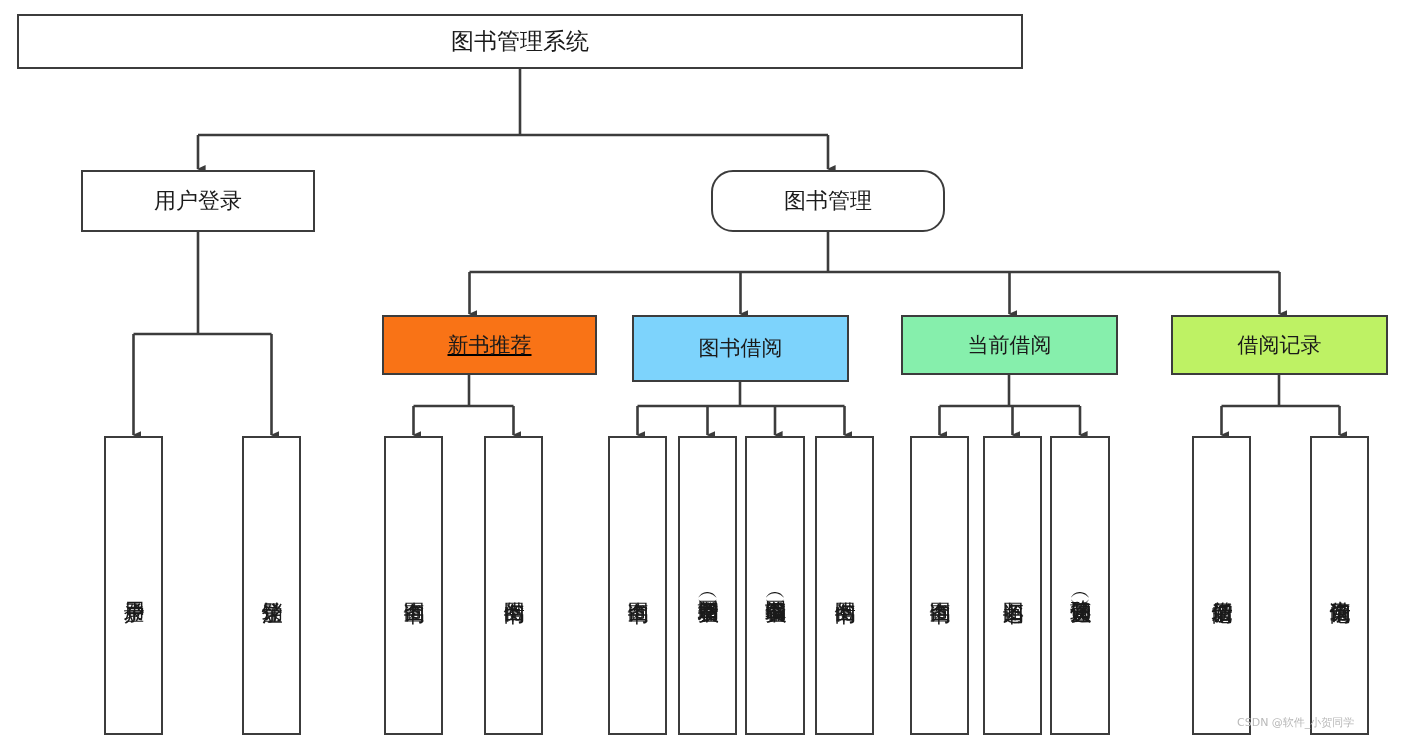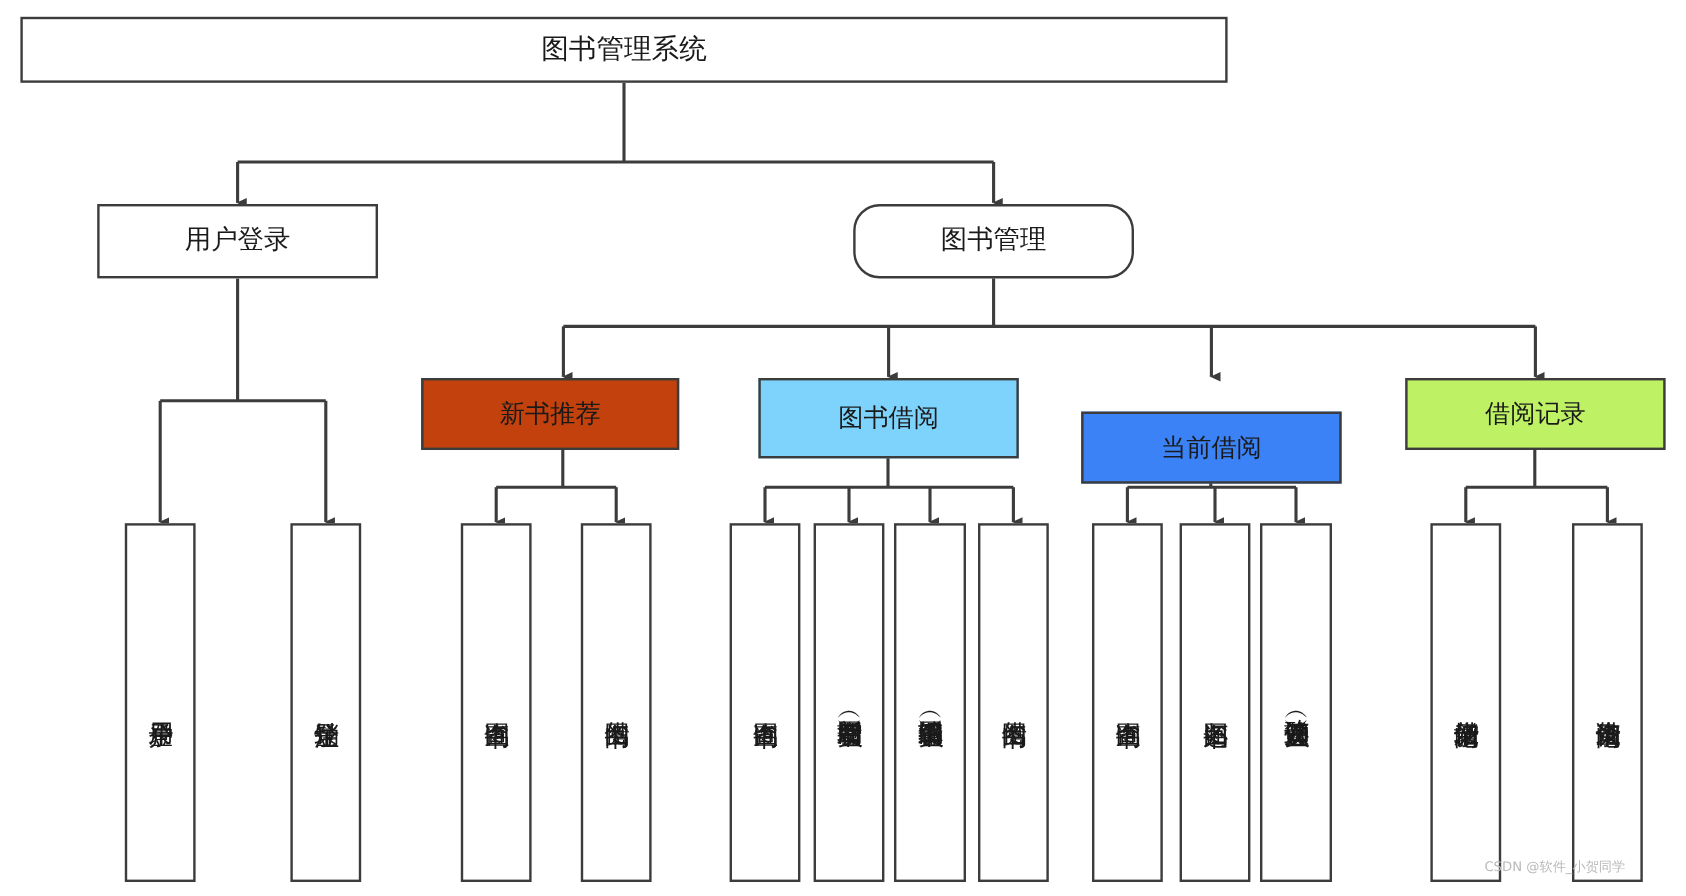--- a/index.html
+++ b/index.html
@@ -117,27 +117,27 @@
       </div>
       <div class="node-box level-1" style="left: 711px; top: 170px; width: 234px; height: 62px; border-color: rgb(60, 60, 60); background: rgb(255, 255, 255); border-radius: 22px;">
         <span class="node-label" style="color: rgb(26, 26, 26);">图书管理</span>
       </div>
       <div class="node-box level-3" style="left: 104px; top: 436px; width: 59px; height: 299px; border-color: rgb(60, 60, 60); background: rgb(255, 255, 255);">
         <span class="node-label" style="color: rgb(26, 26, 26);">用户登录</span>
       </div>
       <div class="node-box level-3" style="left: 242px; top: 436px; width: 59px; height: 299px; border-color: rgb(60, 60, 60); background: rgb(255, 255, 255);">
         <span class="node-label" style="color: rgb(26, 26, 26);">注销登录</span>
       </div>
-      <div class="node-box level-2" style="left: 351px; top: 315px; width: 215px; height: 60px; border-color: rgb(60, 60, 60); background: #c2410c;">
+      <div class="node-box level-2" style="left: 382px; top: 315px; width: 215px; height: 60px; border-color: rgb(60, 60, 60); background: #f97316; text-decoration: underline;">
         <span class="node-label" style="color: rgb(26, 26, 26);">新书推荐</span>
       </div>
       <div class="node-box level-2" style="left: 632px; top: 315px; width: 217px; height: 67px; border-color: rgb(60, 60, 60); background: #7dd3fc;">
         <span class="node-label" style="color: rgb(26, 26, 26);">图书借阅</span>
       </div>
-      <div class="node-box level-2" style="left: 901px; top: 315px; width: 217px; height: 60px; border-color: rgb(60, 60, 60); background: #3b82f6; margin-top: 28px;">
+      <div class="node-box level-2" style="left: 901px; top: 315px; width: 217px; height: 60px; border-color: rgb(60, 60, 60); background: #86efac;">
         <span class="node-label" style="color: rgb(26, 26, 26);">当前借阅</span>
       </div>
       <div class="node-box level-2" style="left: 1171px; top: 315px; width: 217px; height: 60px; border-color: rgb(60, 60, 60); background: #bef264;">
         <span class="node-label" style="color: rgb(26, 26, 26);">借阅记录</span>
       </div>
       <div class="node-box level-3" style="left: 384px; top: 436px; width: 59px; height: 299px; border-color: rgb(60, 60, 60); background: rgb(255, 255, 255);">
         <span class="node-label" style="color: rgb(26, 26, 26);">查询图书</span>
       </div>
       <div class="node-box level-3" style="left: 484px; top: 436px; width: 59px; height: 299px; border-color: rgb(60, 60, 60); background: rgb(255, 255, 255);">
         <span class="node-label" style="color: rgb(26, 26, 26);">借阅图书</span>

